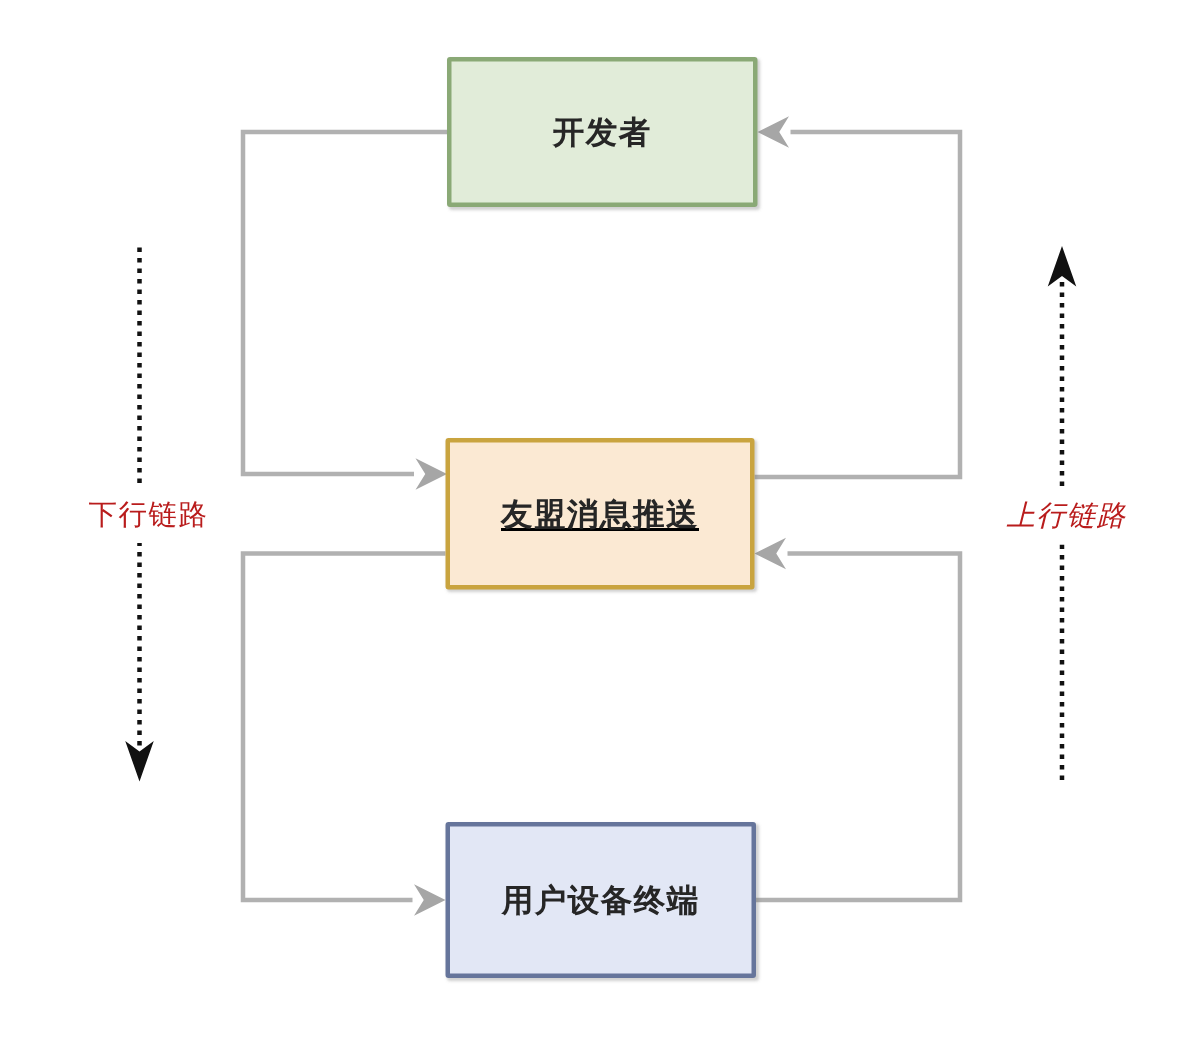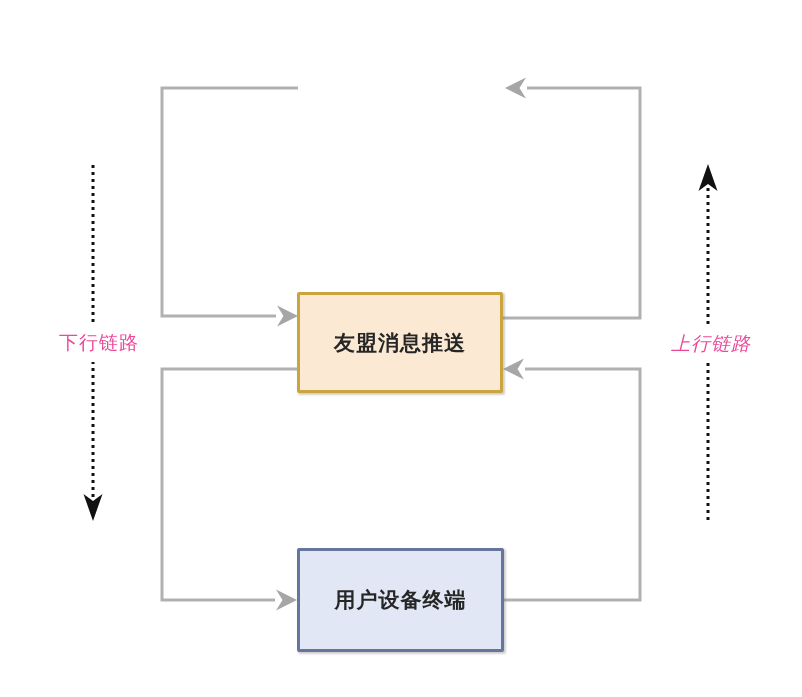--- a/index.html
+++ b/index.html
@@ -38,33 +38,33 @@
     color: #262626;
     letter-spacing: 1px;
     white-space: nowrap;
   }
   .node-developer {
     left: 298px; top: 38px; width: 207px; height: 100px;
     background: #e1ecd9; border-color: #8aa976;
   }
   .node-umeng-push {
     left: 297px; top: 292px; width: 206px; height: 101px;
-    background: #fbe9d3; border-color: #c9a43f;
+    background: #fbe9d3; border-color: #c9a43f; text-decoration: underline;
   }
   .node-user-device {
     left: 297px; top: 548px; width: 207px; height: 104px;
     background: #e2e7f5; border-color: #66759b; font-family: Liberation Mono, monospace;
   }
   .flow-label {
     position: absolute;
     transform: translate(-50%, -50%);
     background: #ffffff;
     padding: 6px 2px;
     font-size: 19px;
-    color: #ec4899;
+    color: #b91c1c;
     letter-spacing: 1px;
     white-space: nowrap;
   }
   .flow-label-downlink { left: 99px;  top: 343px; }
   .flow-label-uplink   { left: 711px; top: 344px; font-style: italic; }
 </style>
 </head>
 <body>
 
 <div class="canvas">
@@ -83,20 +83,23 @@
     <path d="M504,600 H640 V369 H525" fill="none" stroke-width="3" stroke-linejoin="miter" stroke="#b1b1b1"></path>
     <polygon points="503,369 524,358.5 517.5,369 524,379.5" fill="#a6a6a6"></polygon>
 
     <line x1="93" y1="165" x2="93" y2="500" stroke-width="3" stroke-dasharray="3 4" stroke="#111111"></line>
     <polygon points="93,521 83.5,494 93,501 102.5,494" fill="#111111"></polygon>
 
     <line x1="708" y1="188" x2="708" y2="522" stroke-width="3" stroke-dasharray="3 4" stroke="#111111"></line>
     <polygon points="708,164 698.5,191 708,184 717.5,191" fill="#111111"></polygon>
   </svg>
 
+  <div class="node node-developer">
+    <span class="node-label">开发者</span>
+  </div>
 
   <div class="node node-umeng-push">
     <span class="node-label">友盟消息推送</span>
   </div>
 
   <div class="node node-user-device">
     <span class="node-label">用户设备终端</span>
   </div>
 
   <div class="flow-label flow-label-downlink">下行链路</div>

